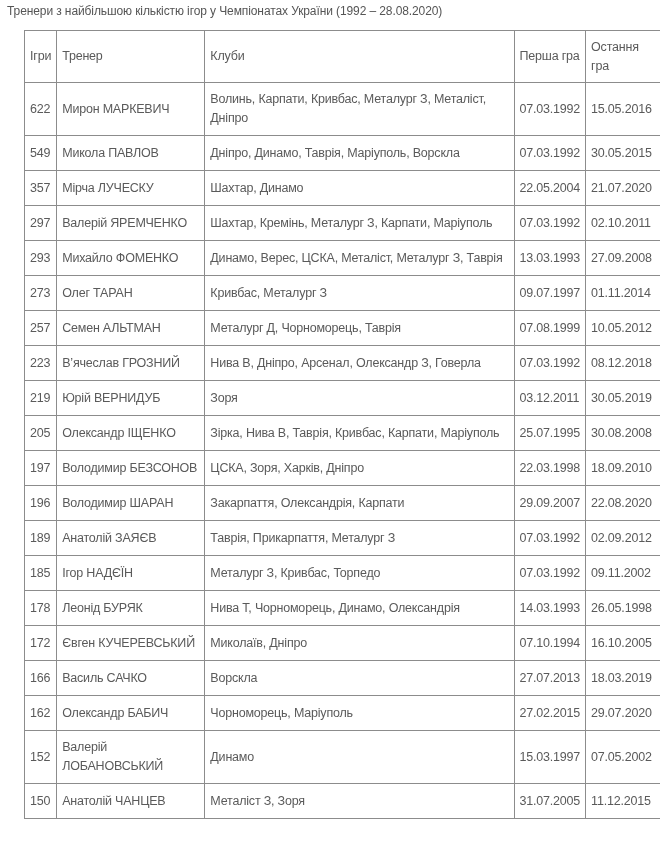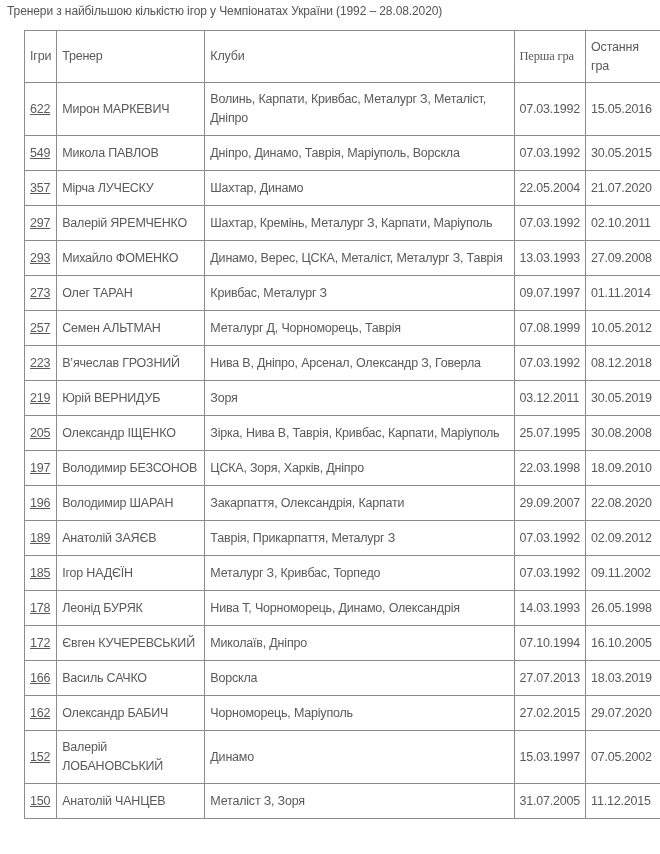--- a/index.html
+++ b/index.html
@@ -49,23 +49,23 @@
       height: 34px;
     }
     table.coaches tr.r.tall td {
       height: 52px;
     }
     col.c-games { width: 31px; }
     col.c-coach { width: 149px; }
     col.c-clubs { width: 314px; }
     col.c-first { width: 68px; }
     col.c-last { width: 77px; }
-    td.num { padding-left: 4px; padding-right: 3px; text-decoration: underline; }
+    td.num { padding-left: 4px; padding-right: 3px; }
     td.date { white-space: nowrap; padding-left: 4px; padding-right: 3px; }
-    th.h-first { white-space: nowrap; padding-left: 4px; font-family: Liberation Serif, serif; }
+    th.h-first { white-space: nowrap; padding-left: 4px; }
   </style>
 </head>
 <body>
 
 <div class="caption">Тренери з найбільшою кількістю ігор у Чемпіонатах України (1992 – 28.08.2020)</div>
 
 <table class="coaches">
   <colgroup>
     <col class="c-games">
     <col class="c-coach">

